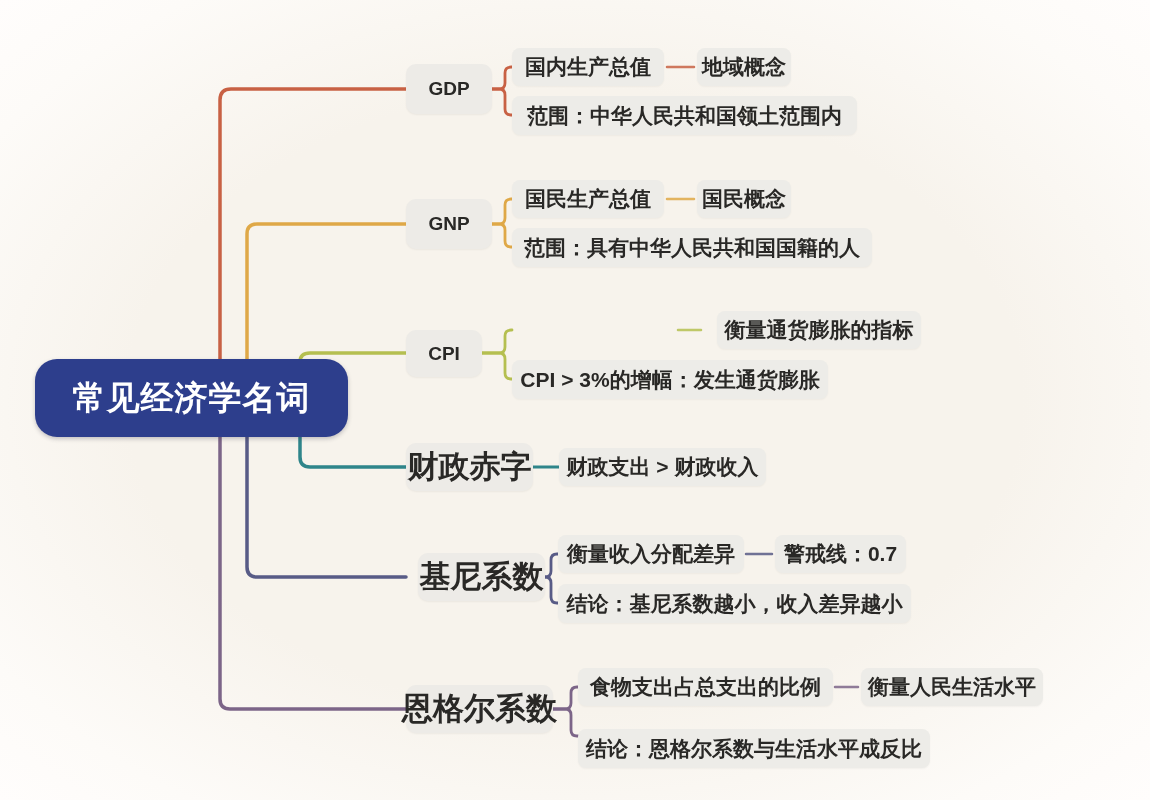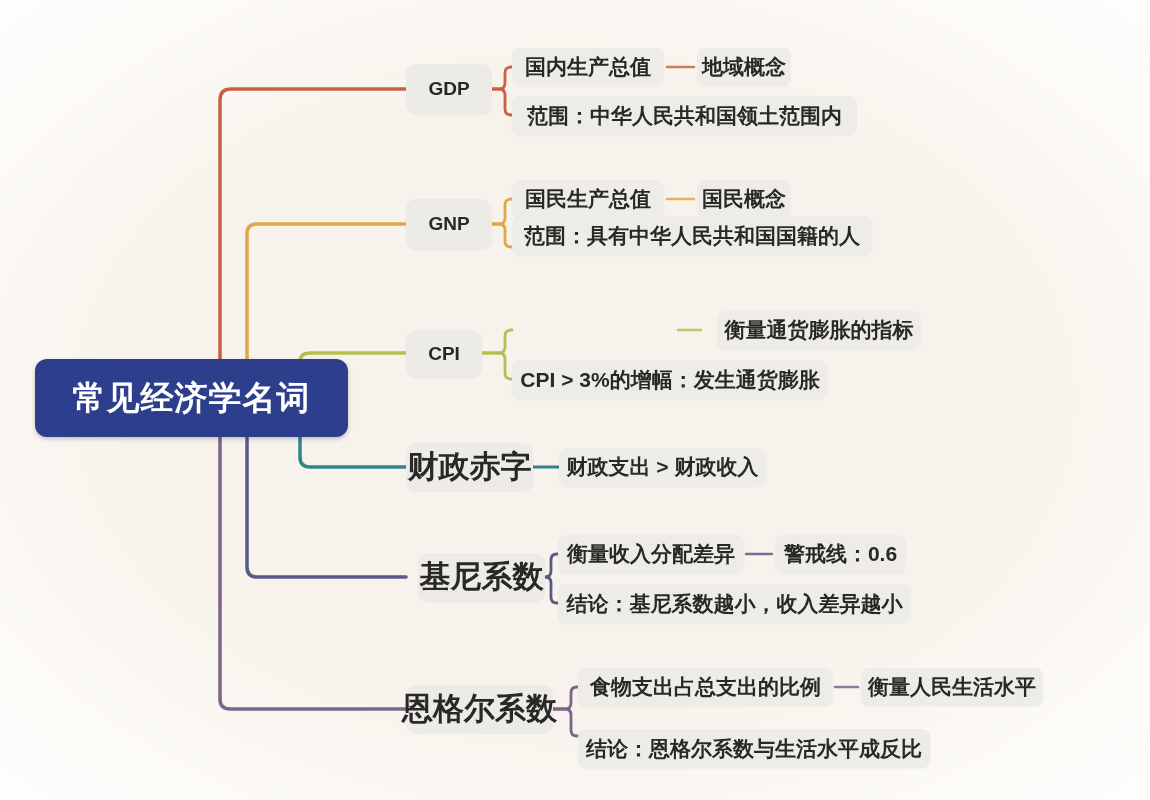--- a/index.html
+++ b/index.html
@@ -67,42 +67,42 @@
     <path class="bracket" d="M553,709 H565 Q571,709 571,703 V693 Q571,687 577,687 H578" stroke="#7c6588"></path>
     <path class="bracket" d="M553,709 H565 Q571,709 571,715 V730 Q571,736 577,736 H578" stroke="#7c6588"></path>
 
     <path class="dash" d="M667,67 H694" stroke="#c86144"></path>
     <path class="dash" d="M667,199 H694" stroke="#dfa847"></path>
     <path class="dash" d="M678,330 H701" stroke="#b5bf50"></path>
     <path class="dash" d="M746,554 H772" stroke="#585b86"></path>
     <path class="dash" d="M835,687 H858" stroke="#7c6588"></path>
   </svg>
 
-  <div class="node root" style="left:35px;top:359px;width:313px;height:78px;background:#2d3e8c;color:#ffffff;">常见经济学名词</div>
+  <div class="node root" style="left:35px;top:359px;width:313px;height:78px;background:#2d3e8c;color:#ffffff;border-radius:22px;">常见经济学名词</div>
 
   <div class="node topic" style="left:406px;top:64px;width:86px;height:50px;background:#edebe7;">GDP</div>
   <div class="node child" style="left:512px;top:48px;width:152px;height:38px;background:#edece8;">国内生产总值</div>
   <div class="node child" style="left:697px;top:48px;width:94px;height:38px;background:#edece8;">地域概念</div>
   <div class="node child" style="left:512px;top:96px;width:345px;height:39px;background:#edece8;">范围：中华人民共和国领土范围内</div>
 
   <div class="node topic" style="left:406px;top:199px;width:86px;height:50px;background:#edebe7;">GNP</div>
   <div class="node child" style="left:512px;top:180px;width:152px;height:38px;background:#edece8;">国民生产总值</div>
   <div class="node child" style="left:697px;top:180px;width:94px;height:38px;background:#edece8;">国民概念</div>
-  <div class="node child" style="left:512px;top:216px;width:360px;height:39px;background:#edece8;">范围：具有中华人民共和国国籍的人</div>
+  <div class="node child" style="left:512px;top:228px;width:360px;height:39px;background:#edece8;">范围：具有中华人民共和国国籍的人</div>
 
   <div class="node topic" style="left:406px;top:330px;width:76px;height:47px;background:#edebe7;">CPI</div>
   <div class="node child" style="left:704px;top:311px;width:204px;height:38px;background:#edece8;margin-left:13px;">衡量通货膨胀的指标</div>
   <div class="node child" style="left:512px;top:360px;width:316px;height:39px;background:#edece8;">CPI &gt; 3%的增幅：发生通货膨胀</div>
 
   <div class="node topic cn" style="left:406px;top:443px;width:127px;height:48px;background:#edebe7;">财政赤字</div>
   <div class="node child" style="left:559px;top:448px;width:207px;height:38px;background:#edece8;">财政支出 &gt; 财政收入</div>
 
   <div class="node topic cn" style="left:418px;top:553px;width:127px;height:48px;background:#edebe7;">基尼系数</div>
   <div class="node child" style="left:558px;top:535px;width:186px;height:38px;background:#edece8;">衡量收入分配差异</div>
-  <div class="node child" style="left:775px;top:535px;width:131px;height:38px;background:#edece8;">警戒线：0.6</div>
+  <div class="node child" style="left:775px;top:535px;width:131px;height:38px;background:#edece8;">警戒线：0.7</div>
   <div class="node child" style="left:558px;top:584px;width:353px;height:39px;background:#edece8;">结论：基尼系数越小，收入差异越小</div>
 
   <div class="node topic cn" style="left:406px;top:685px;width:147px;height:48px;background:#edebe7;">恩格尔系数</div>
   <div class="node child" style="left:578px;top:668px;width:255px;height:38px;background:#edece8;">食物支出占总支出的比例</div>
   <div class="node child" style="left:861px;top:668px;width:182px;height:38px;background:#edece8;">衡量人民生活水平</div>
   <div class="node child" style="left:578px;top:717px;width:352px;height:39px;background:#edece8;margin-top:12px;">结论：恩格尔系数与生活水平成反比</div>
 
 </div>
 
 </body></html>

